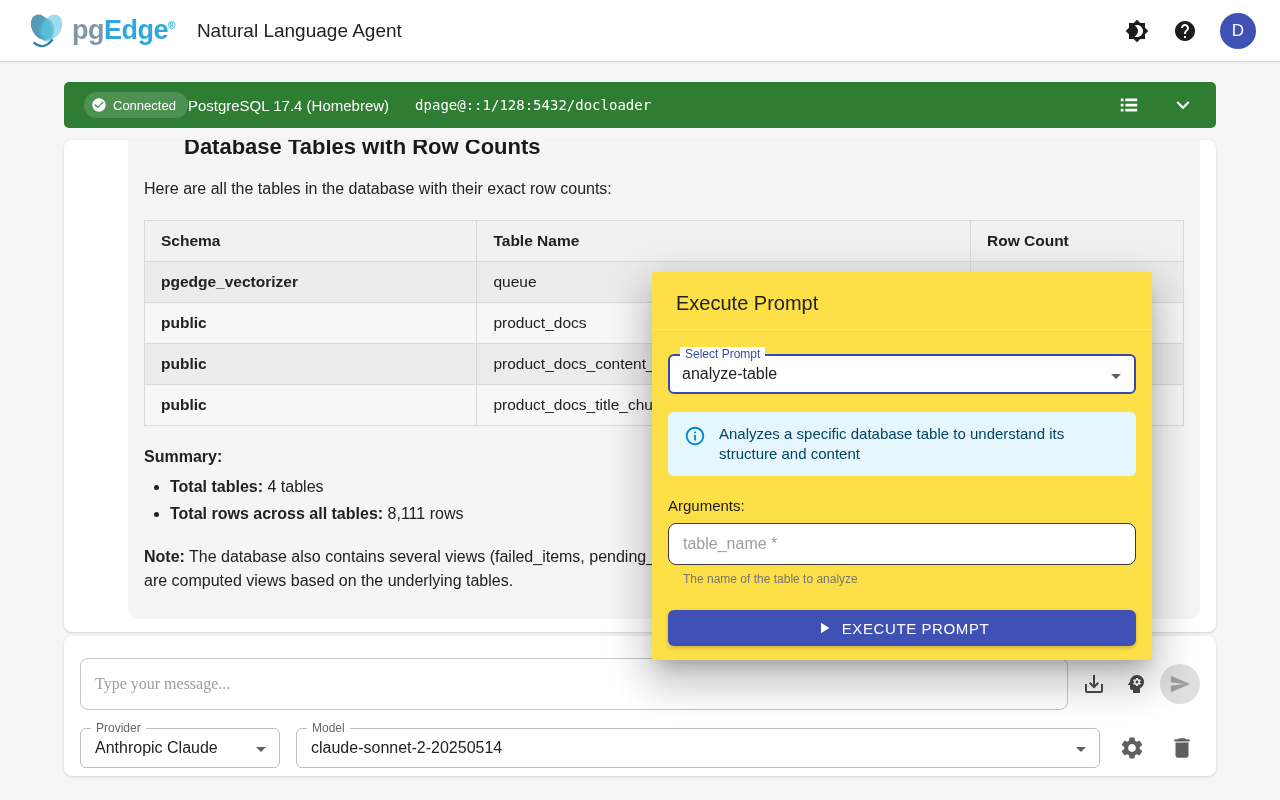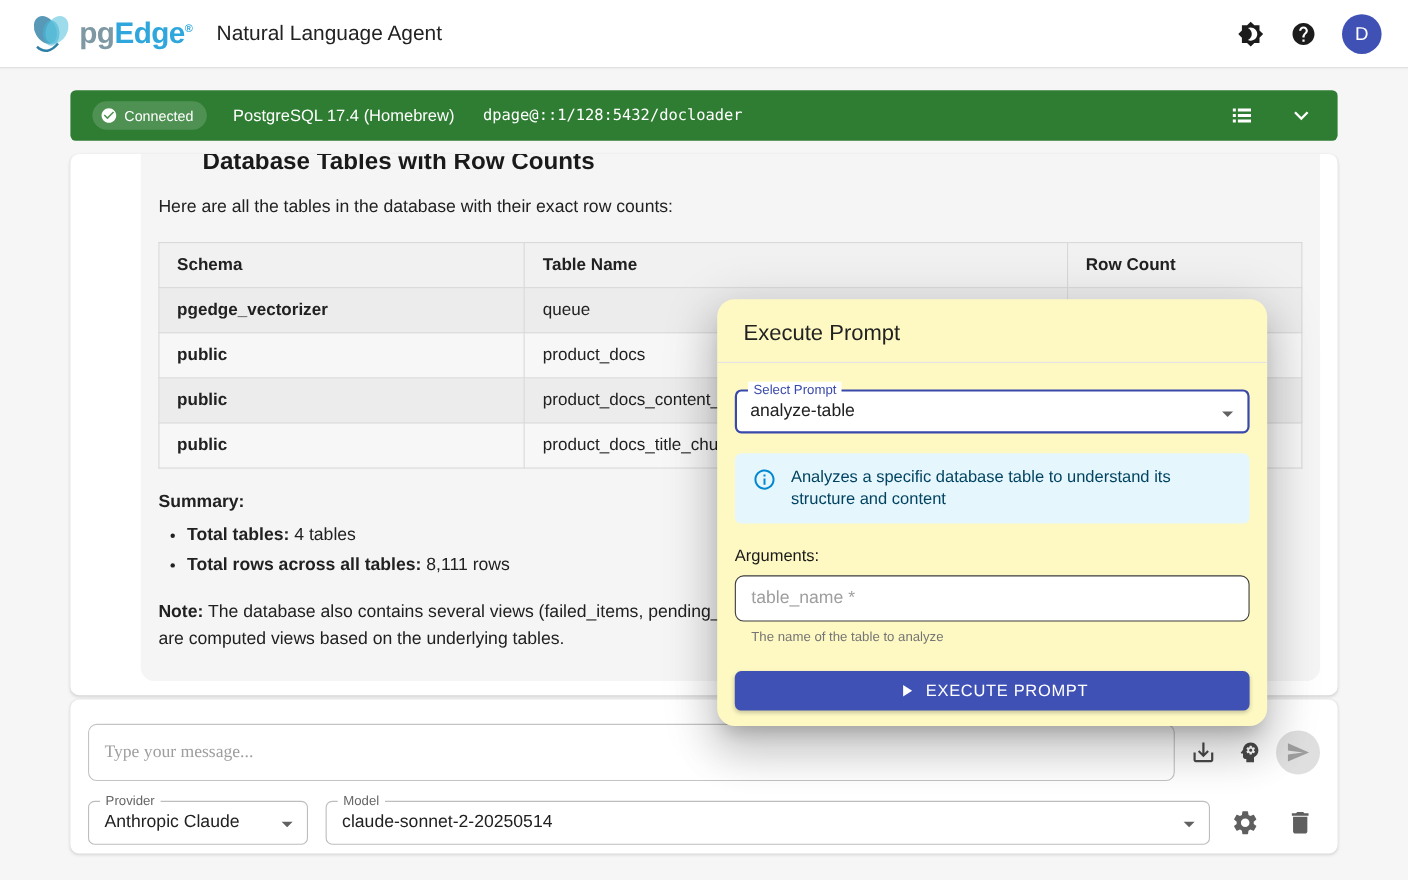--- a/index.html
+++ b/index.html
@@ -21,21 +21,21 @@
   .icon-btn svg { width:24px; height:24px; fill:#1c1c1c; }
   .avatar { width:36px; height:36px; border-radius:50%; background:#3f51b5; color:#fff; display:flex;
     align-items:center; justify-content:center; font-size:17px; cursor:pointer; }
 
   
   .conn-bar { margin:20px 64px 0; height:46px; background:#2e7d32; border-radius:5px; display:flex;
     align-items:center; padding:0 20px; color:#fff; }
   .conn-chip { display:flex; align-items:center; gap:6px; background:rgba(255,255,255,.16); border-radius:13px;
     height:26px; padding:0 12px 0 7px; font-size:13px;justify-content:space-between; }
   .conn-chip svg { width:16px; height:16px; fill:#fff; }
-  .conn-server { font-size:15px; margin-left:24px; }
+  .conn-server { font-size:15px; }
   .conn-dsn { font-family:"DejaVu Sans Mono", monospace; font-size:14px; margin-left:26px; }
   .conn-icons { margin-left:auto; display:flex; align-items:center; gap:30px; }
   .conn-icons svg { fill:#fff; cursor:pointer; }
 
   
   .chat-card { margin:12px 64px 0; height:492px; background:#fff; border-radius:8px;
     box-shadow:0 1px 3px rgba(0,0,0,.14); overflow:hidden; position:relative; }
   .msg-bubble { margin:-26px 16px 0 64px; background:#f5f5f5; border-radius:12px; padding:20px 16px 26px; }
   .msg-heading { font-size:22px; font-weight:bold; color:#1a1a1a; margin-bottom:20px;margin-left:40px; }
   .msg-intro { font-size:16px; margin-bottom:22px; }
@@ -72,21 +72,21 @@
   .sel-label { position:absolute; top:-8px; left:10px; background:#fff; padding:0 5px; font-size:12px; color:#666; }
   .sel-value { font-size:16px; color:#212121; white-space:nowrap; }
   .sel-arrow { position:absolute; right:6px; top:8px; }
   .sel-arrow svg { width:24px; height:24px; fill:#616161; }
   .provider-sel { width:200px; }
   .model-sel { width:804px; margin-left:16px; }
   .composer-row2 .mini-icon { margin-left:14px; }
   .composer-row2 .mini-icon svg { width:26px; height:26px; fill:#5f5f5f; }
 
   
-  .modal { position:absolute; left:652px; top:272px; width:500px; background:#fef9c3; border-radius:16px; z-index:10;
+  .modal { position:absolute; left:652px; top:272px; width:500px; background:#fde047; border-radius:2px; z-index:10;
     box-shadow:0 11px 15px -7px rgba(0,0,0,.2), 0 24px 38px 3px rgba(0,0,0,.14), 0 9px 46px 8px rgba(0,0,0,.12);
     padding-bottom:14px; }
   .modal-title { font-size:20px; color:#212121; padding:20px 24px 14px; }
   .modal-divider { border-top:1px solid #e3e3e3; }
   .prompt-sel { margin:24px 16px 0; height:40px; border:2px solid #3949ab; border-radius:6px; position:relative;
     display:flex; align-items:center; padding:0 30px 0 12px; cursor:pointer; background:#fff; }
   .prompt-sel .sel-label { color:#3949ab; top:-9px; }
   .info-alert { margin:18px 16px 0; background:#e5f6fd; border-radius:6px; padding:12px 16px; display:flex; gap:13px; }
   .info-alert svg { width:22px; height:22px; fill:#0288d1; flex:0 0 22px; margin-top:1px; }
   .info-text { font-size:15px; color:#014361; line-height:20px; max-width:400px; }

